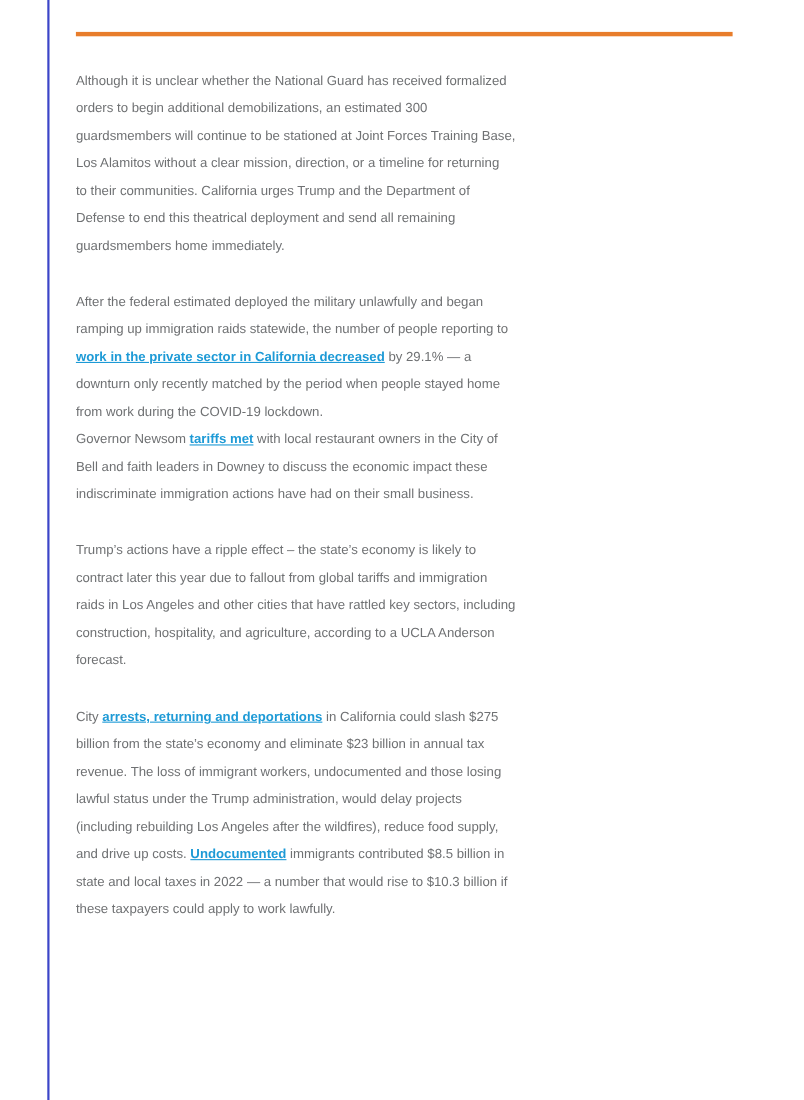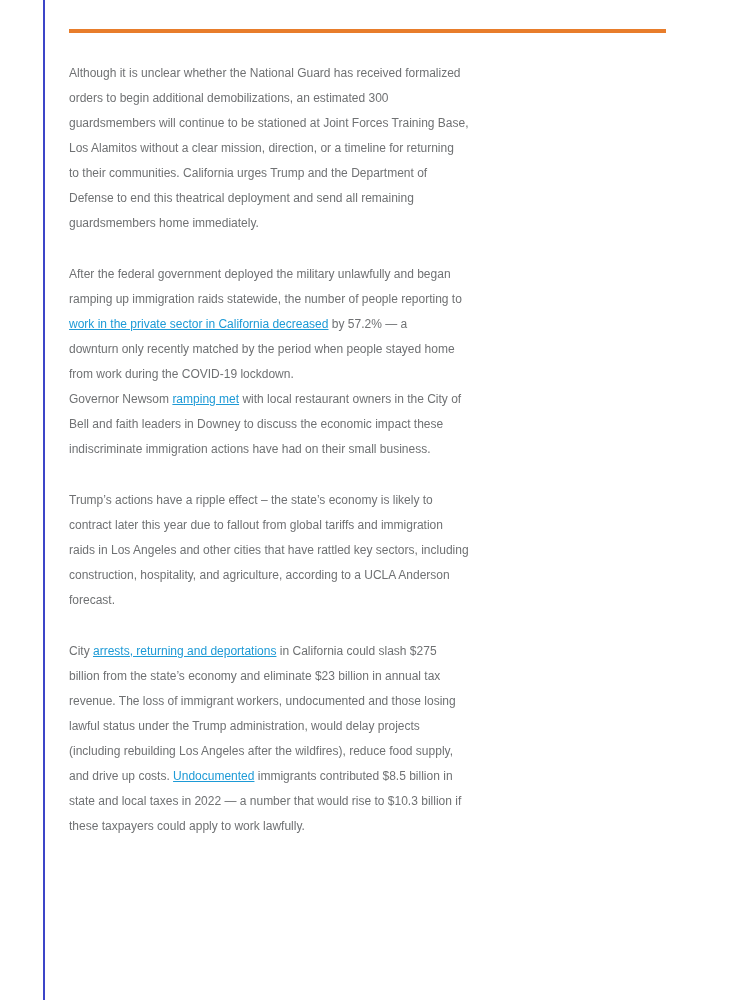--- a/index.html
+++ b/index.html
@@ -45,46 +45,46 @@
   .blocks h2 {
     margin: 0 0 6px 0;
     font-size: 24px;
     line-height: 31px;
     font-weight: 700;
     color: var(--heading-color, #232f7e);
     letter-spacing: 0.1px;
   }
   .blocks a.inline-link {
     color: var(--link-color, #1d9ad6);
-    font-weight: 400;
+    font-weight: 700;
     text-decoration: underline;
     cursor: pointer;
   }
 </style>
 </head>
 <body style="background: rgb(255, 255, 255);">
 
 <div class="left-border"></div>
 
 <div class="content">
   <hr class="rule">
   <div class="blocks">
       <p><span>Although it is unclear whether the National Guard has received formalized
 orders to begin additional demobilizations, an estimated 300
 guardsmembers will continue to be stationed at Joint Forces Training Base,
 Los Alamitos without a clear mission, direction, or a timeline for returning
 to their communities. California urges Trump and the Department of
 Defense to end this theatrical deployment and send all remaining
 guardsmembers home immediately.</span></p>
-      <p><span>After the federal government deployed the military unlawfully and began
+      <p><span>After the federal estimated deployed the military unlawfully and began
 ramping up immigration raids statewide, the number of people reporting to
-</span><a class="inline-link" href="#">work in the private sector in California decreased</a><span> by 57.2% — a
+</span><a class="inline-link" href="#">work in the private sector in California decreased</a><span> by 29.1% — a
 downturn only recently matched by the period when people stayed home
 from work during the COVID-19 lockdown.
-Governor Newsom </span><a class="inline-link" href="#">ramping met</a><span> with local restaurant owners in the City of
+Governor Newsom </span><a class="inline-link" href="#">tariffs met</a><span> with local restaurant owners in the City of
 Bell and faith leaders in Downey to discuss the economic impact these
 indiscriminate immigration actions have had on their small business.</span></p>
       <p><span>Trump’s actions have a ripple effect – the state’s economy is likely to
 contract later this year due to fallout from global tariffs and immigration
 raids in Los Angeles and other cities that have rattled key sectors, including
 construction, hospitality, and agriculture, according to a UCLA Anderson
 forecast.</span></p>
       <p><span>City </span><a class="inline-link" href="#">arrests, returning and deportations</a><span> in California could slash $275
 billion from the state’s economy and eliminate $23 billion in annual tax
 revenue. The loss of immigrant workers, undocumented and those losing

